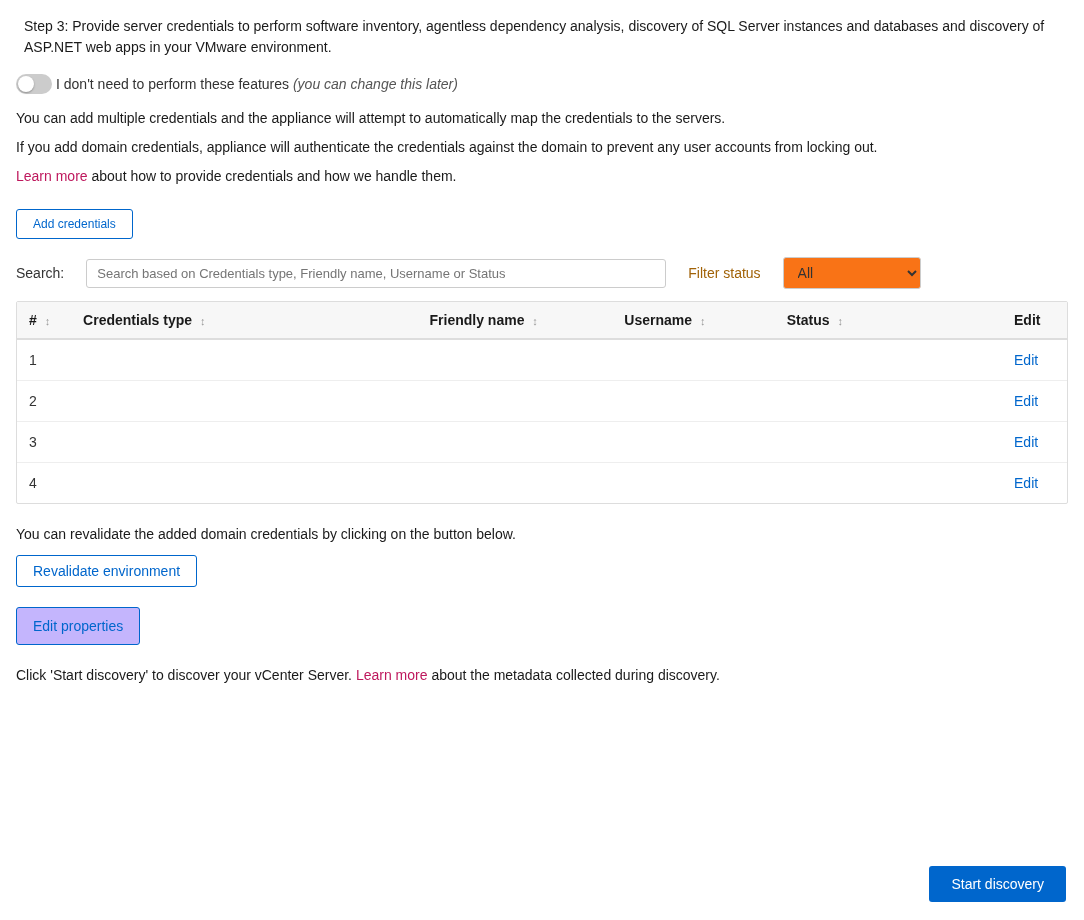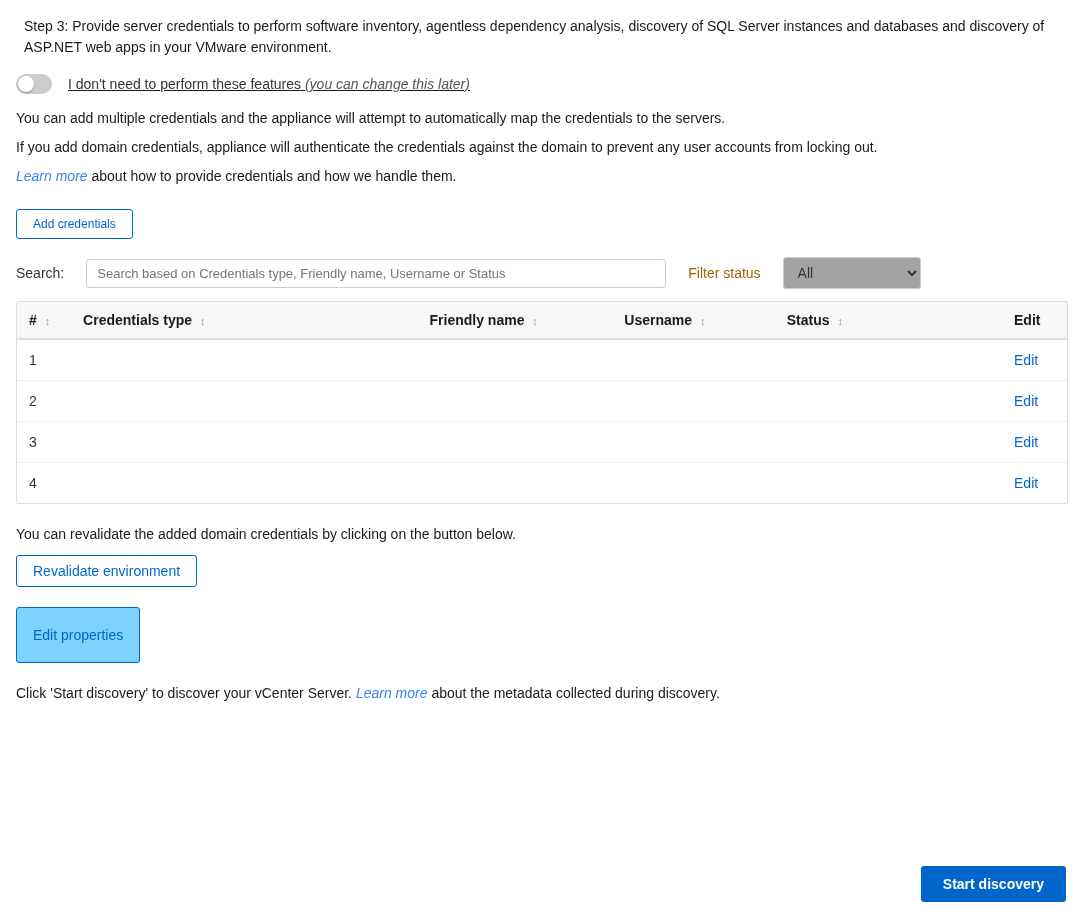--- a/index.html
+++ b/index.html
@@ -16,23 +16,22 @@
     .step-title {
       font-weight: 400;
       font-size: 14px;
       line-height: 1.5;
       margin-bottom: 16px;
       margin-left: 8px;
     }
     .toggle-row {
       display: flex;
       align-items: center;
-      gap: 16px;
+      gap: 4px;
       margin-bottom: 14px;
-      text-decoration: underline;
     }
     .toggle {
       position: relative;
       width: 36px;
       height: 20px;
       display: inline-block;
     }
     .toggle-track {
       width: 36px;
       height: 20px;
@@ -58,23 +57,22 @@
       font-style: italic;
       color: #555;
     }
     .info-text {
       font-size: 14px;
       color: #1a1a1a;
       line-height: 1.5;
       margin-bottom: 8px;
     }
     .link {
-      color: #3b82f6;
+      color: #be185d;
       text-decoration: none;
-      font-style: italic;
     }
     .add-credentials-btn {
       margin: 14px 0 18px 0;
       padding: 7px 16px;
       border: 1.5px solid #0066cc;
       background: #fff;
       color: #0066cc;
       font-size: 12px;
       border-radius: 3px;
       cursor: pointer;
@@ -104,21 +102,21 @@
       font-size: 14px;
       color: #a16207;
       white-space: nowrap;
     }
     .filter-select {
       padding: 6px 24px 6px 10px;
       border: 1px solid #ccc;
       border-radius: 3px;
       font-size: 14px;
       color: #333;
-      background: #a3a3a3;
+      background: #f97316;
       cursor: pointer;
       min-width: 130px;
     }
     .table-container {
       width: 100%;
       border: 1px solid #ddd;
       border-radius: 2px;
       margin-bottom: 20px;
     }
     table {
@@ -178,43 +176,43 @@
     .edit-props-section {
       margin-bottom: 20px;
     }
     .edit-props-text {
       font-size: 14px;
       color: #1a1a1a;
       margin-bottom: 10px;
       line-height: 1.5;
     }
     .edit-props-btn {
-      padding: 19px 16px;
+      padding: 10px 16px;
       border: 1.5px solid #0066cc;
-      background: #7dd3fc;
+      background: #c4b5fd;
       color: #0066cc;
       font-size: 14px;
       border-radius: 3px;
       cursor: pointer;
     }
     .discovery-text {
       font-size: 14px;
       color: #1a1a1a;
       line-height: 1.5;
       margin-bottom: 16px;
     }
     .start-discovery-btn {
       position: fixed;
       bottom: 18px;
       right: 18px;
       padding: 10px 22px;
       background: #0066cc;
       color: #fff;
       font-size: 14px;
-      font-weight: 700;
+      font-weight: 400;
       border: none;
       border-radius: 3px;
       cursor: pointer;
     }
     .th-hash { width: 50px; }
     .th-cred { width: 320px; }
     .th-friendly { width: 180px; }
     .th-username { width: 150px; }
     .th-status { width: 210px; }
     .th-edit { width: 60px; }

